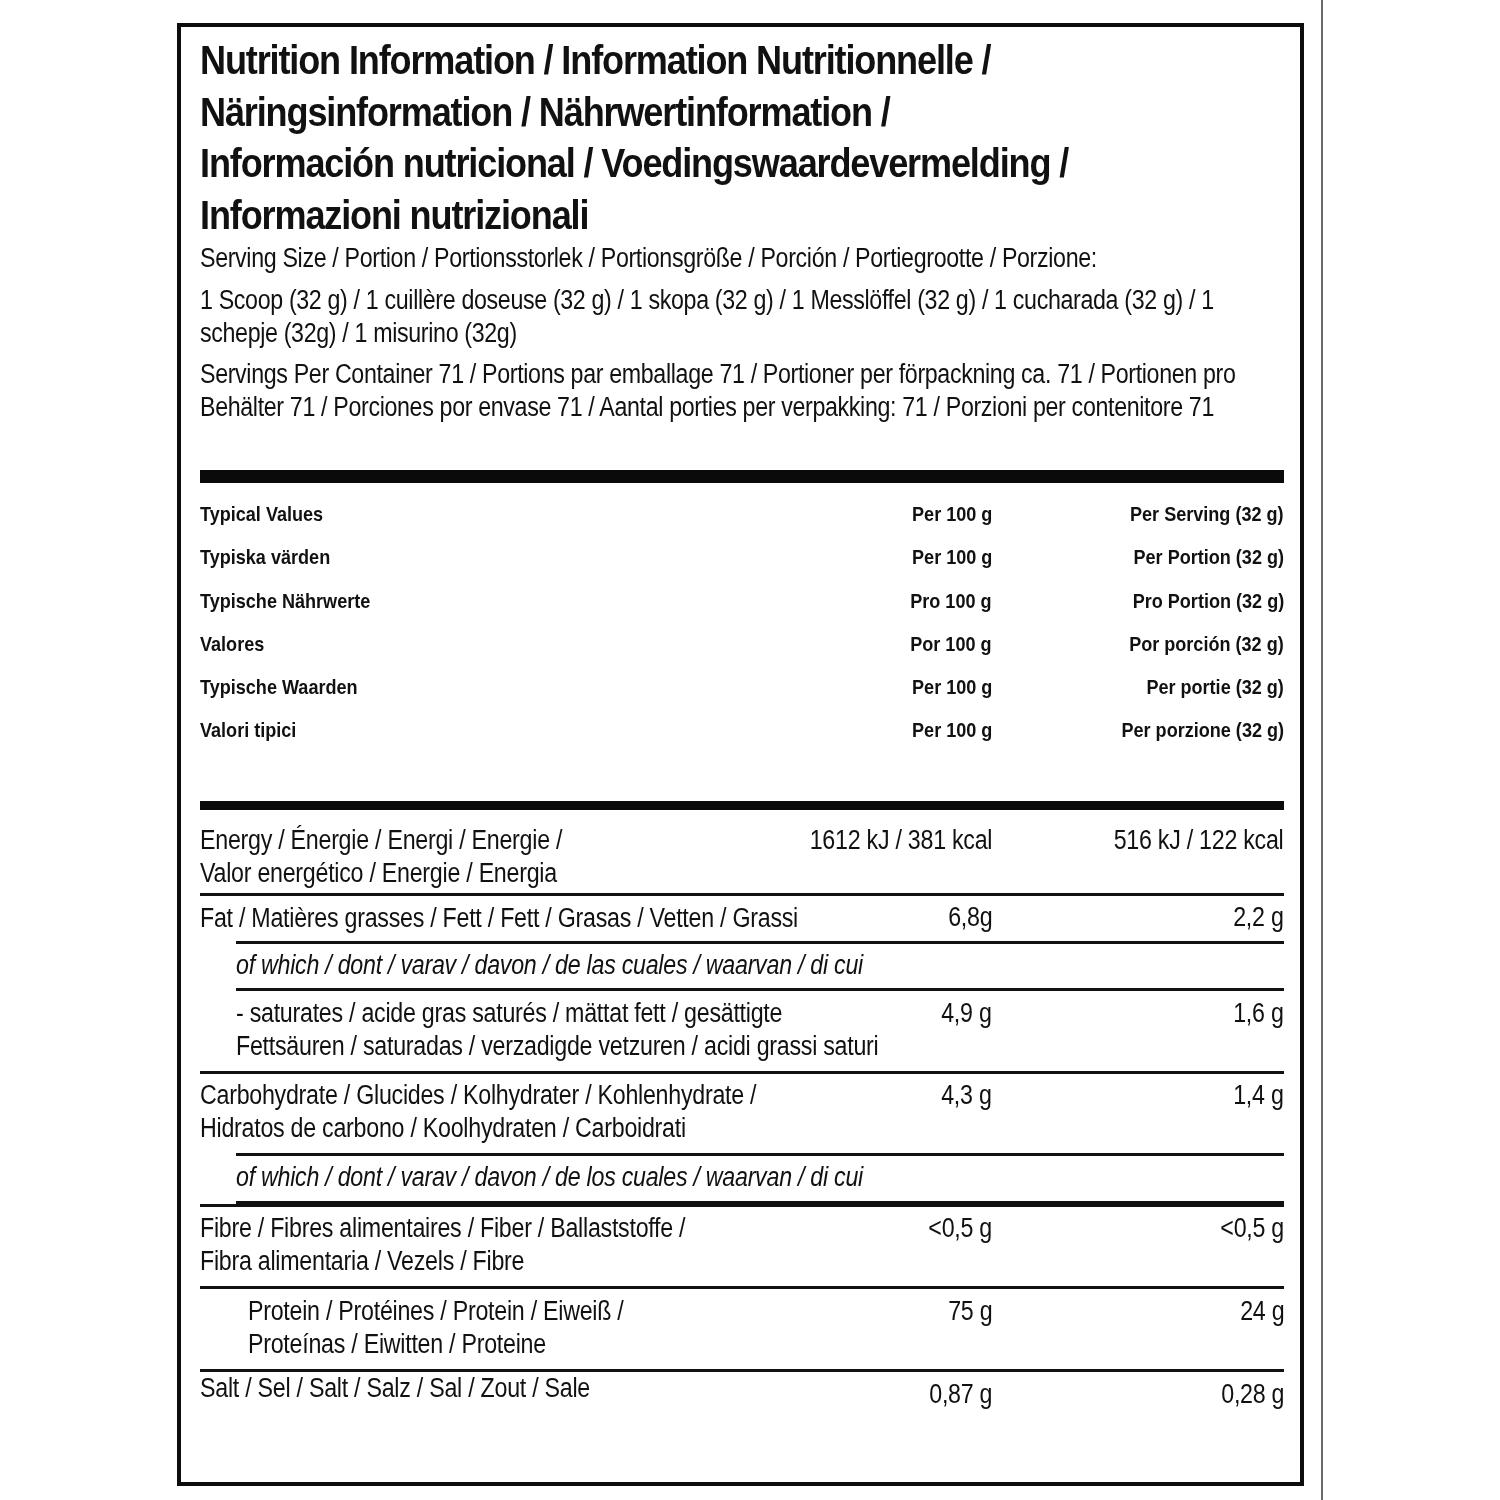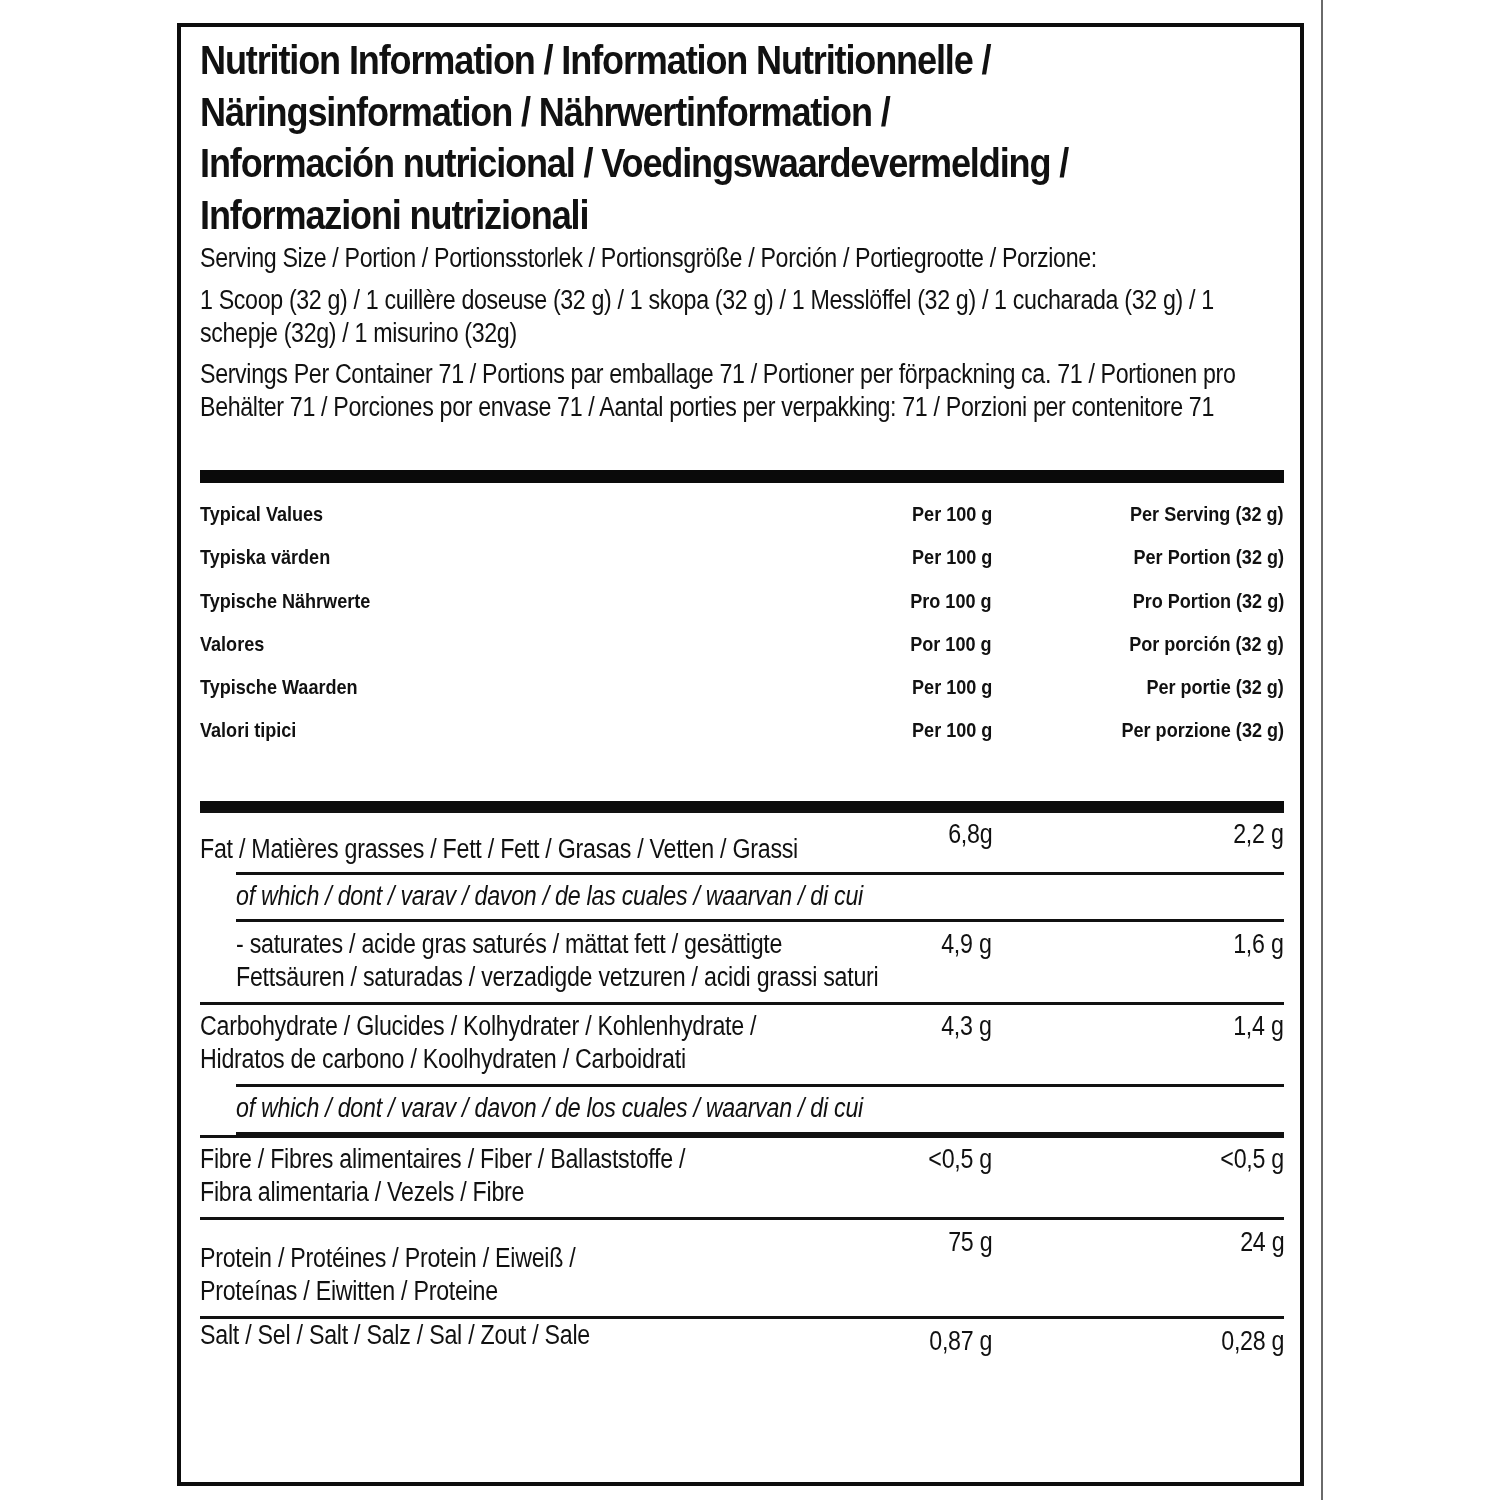--- a/index.html
+++ b/index.html
@@ -82,23 +82,29 @@
         <span class="c1">Valori tipici</span>
         <span class="c2">Per 100 g</span>
         <span class="c3">Per porzione (32 g)</span>
       </div>
     </div>
 
     <div class="thick thick2"></div>
 
     <div class="nut">
 
+      <div class="nrow" style="padding-top:14px;height:69px;">
+        <div class="lbl">Energy / Énergie / Energi / Energie /
+Valor energético / Energie / Energia</div>
+        <span class="v1" style="top:14px">1612 kJ / 381 kcal</span>
+        <span class="v2" style="top:14px">516 kJ / 122 kcal</span>
+      </div>
       <div class="rule"></div>
 
-      <div class="nrow" style="padding-top:20px;height:39px;">
+      <div class="nrow" style="padding-top:6px;height:39px;">
         <div class="lbl">Fat / Matières grasses / Fett / Fett / Grasas / Vetten / Grassi</div>
         <span class="v1" style="top:5px">6,8g</span>
         <span class="v2" style="top:5px">2,2 g</span>
       </div>
       <div class="rule ind"></div>
 
       <div class="nrow ind ital" style="padding-top:5px;height:39px;">
         <div class="lbl">of which / dont / varav / davon / de las cuales / waarvan / di cui</div>
       </div>
       <div class="rule ind"></div>
@@ -127,21 +133,21 @@
       <div class="rule"></div>
 
       <div class="nrow" style="padding-top:5px;height:74px;">
         <div class="lbl">Fibre / Fibres alimentaires / Fiber / Ballaststoffe /
 Fibra alimentaria / Vezels / Fibre</div>
         <span class="v1" style="top:5px">&lt;0,5 g</span>
         <span class="v2" style="top:5px">&lt;0,5 g</span>
       </div>
       <div class="rule"></div>
 
-      <div class="nrow" style="padding-top:22px;height:74px;">
+      <div class="nrow" style="padding-top:6px;height:74px;margin-left:48px;">
         <div class="lbl">Protein / Protéines / Protein / Eiweiß /
 Proteínas / Eiwitten / Proteine</div>
         <span class="v1" style="top:6px">75 g</span>
         <span class="v2" style="top:6px">24 g</span>
       </div>
       <div class="rule"></div>
 
       <div class="nrow" style="height:40px;">
         <div class="lbl">Salt / Sel / Salt / Salz / Sal / Zout / Sale</div>
         <span class="v1" style="top:6px">0,87 g</span>

